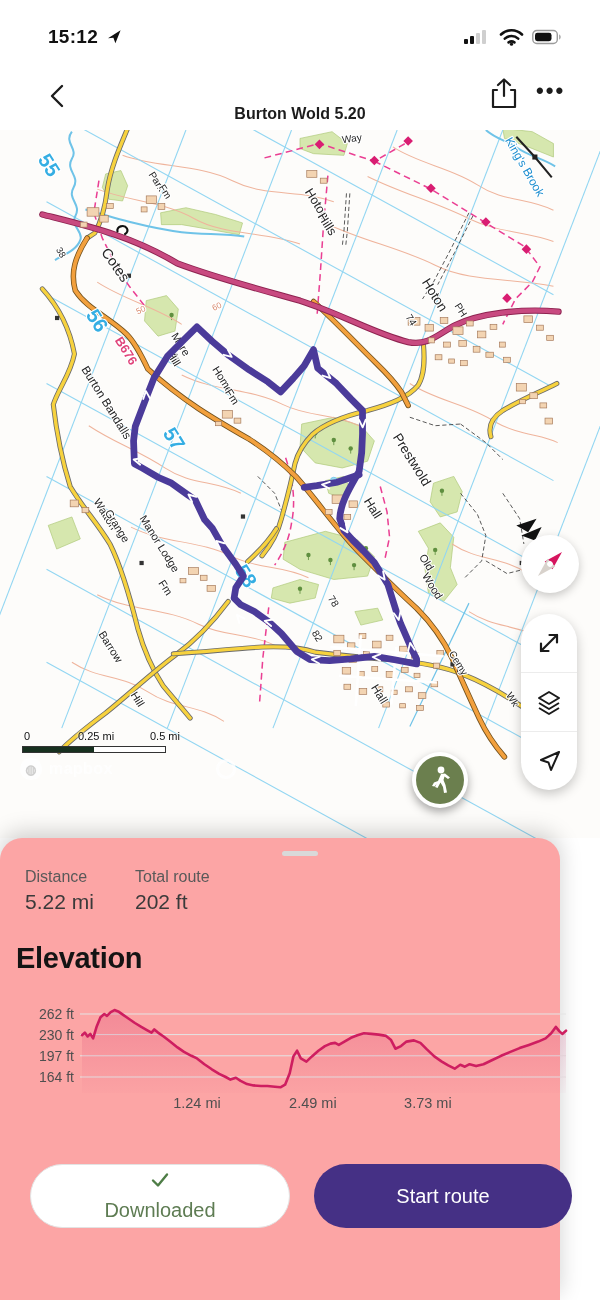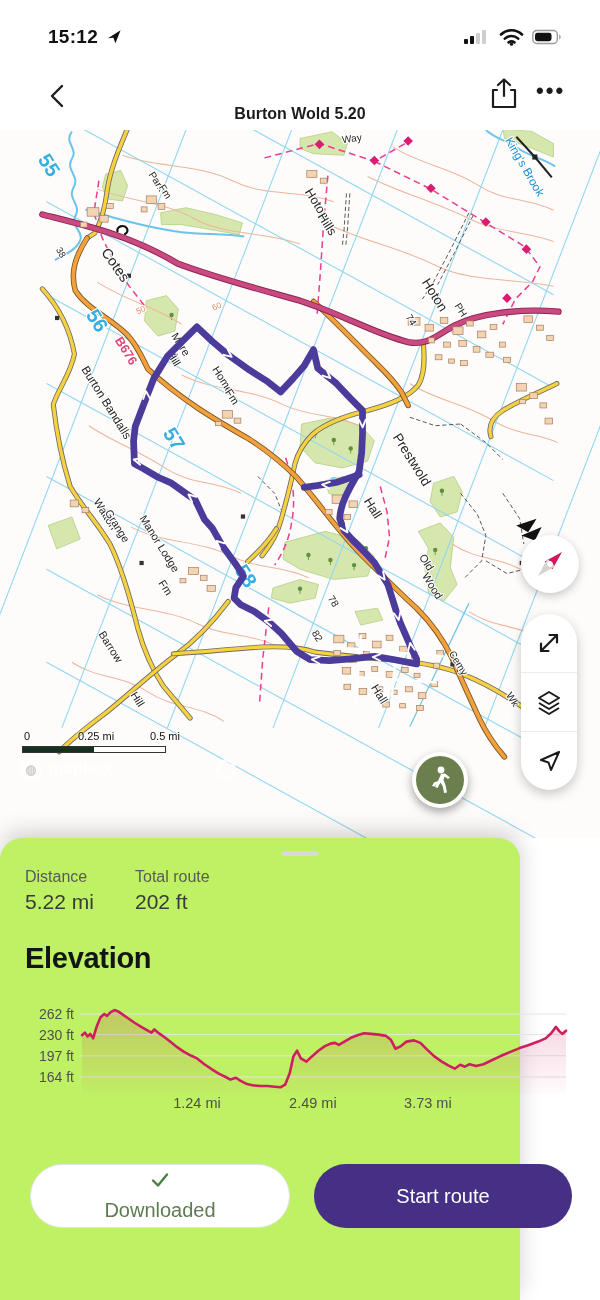--- a/index.html
+++ b/index.html
@@ -43,29 +43,29 @@
   .scale-labels span{position:absolute;top:0;}
   .s0{left:2px;} .s1{left:56px;} .s2{left:128px;}
   .scale-bar{margin-top:2px;width:142px;height:5px;border:1px solid #333;display:flex;background:#fff;}
   .scale-fill{width:50%;height:100%;background:#17301f;}
   .attrib{position:absolute;left:20px;top:628px;display:flex;align-items:center;gap:7px;opacity:.85;}
   .attrib-logo{width:22px;height:22px;border-radius:50%;background:#fff;display:flex;align-items:center;justify-content:center;
                color:#c7c7c7;font-size:13px;font-weight:700;}
   .attrib-word{color:#fff;font-size:16px;font-weight:700;letter-spacing:.4px;}
   .attrib-badge{width:20px;height:20px;border-radius:50%;border:3px solid #fff;box-sizing:border-box;margin-left:96px;}
   
-  .sheet{position:absolute;left:0;top:838px;width:520px;height:462px;background:#bef264;
-         border-radius:22px 22px 0 0;box-shadow:0 -6px 22px rgba(0,0,0,.18);}
+  .sheet{position:absolute;left:0;top:838px;width:520px;height:462px;background:#fca5a5;
+         border-radius:22px 22px 0 0;box-shadow:0 -6px 22px rgba(0,0,0,.18);padding-left:40px;}
   .handle{position:absolute;left:282px;top:13px;width:36px;height:5px;border-radius:3px;background:#d9d9d9;cursor:grab;}
   .stats{position:absolute;left:25px;top:30px;display:flex;}
   .stat{display:flex;flex-direction:column;}
   .stat .lab{font-size:16px;color:#595959;}
   .stat .val{margin-top:4px;font-size:21px;color:#3a3a3a;}
   .stat.w1{width:110px;} .stat.w2{width:105px;} .stat.w3{width:142px;}
-  .elev-title{position:absolute;left:25px;top:104px;font-size:29px;font-weight:700;color:#141414;letter-spacing:-.3px;}
+  .elev-title{position:absolute;left:16px;top:104px;font-size:29px;font-weight:700;color:#141414;letter-spacing:-.3px;}
   .chart{position:absolute;left:0;top:158px;width:600px;height:122px;}
   .ylab{fill:#4f4f4f;font-size:14px;}
   .xlab{fill:#4f4f4f;font-size:14.5px;}
   .grid{stroke:#e4e4e4;stroke-width:1;}
   
   .btnrow{position:absolute;left:0px;top:326px;width:600px;display:flex;}
   .btn{height:64px;border-radius:32px;display:flex;align-items:center;justify-content:center;gap:9px;
        font-size:20px;cursor:pointer;box-sizing:border-box;flex-direction:column;}
   .btn-dl{margin-left:30px;width:260px;background:#fff;border:1.5px solid #e3e3e3;color:#5e7c53;font-weight:500;}
   .btn-start{margin-left:24px;width:258px;background:#453085;color:#fff;font-weight:500;}

